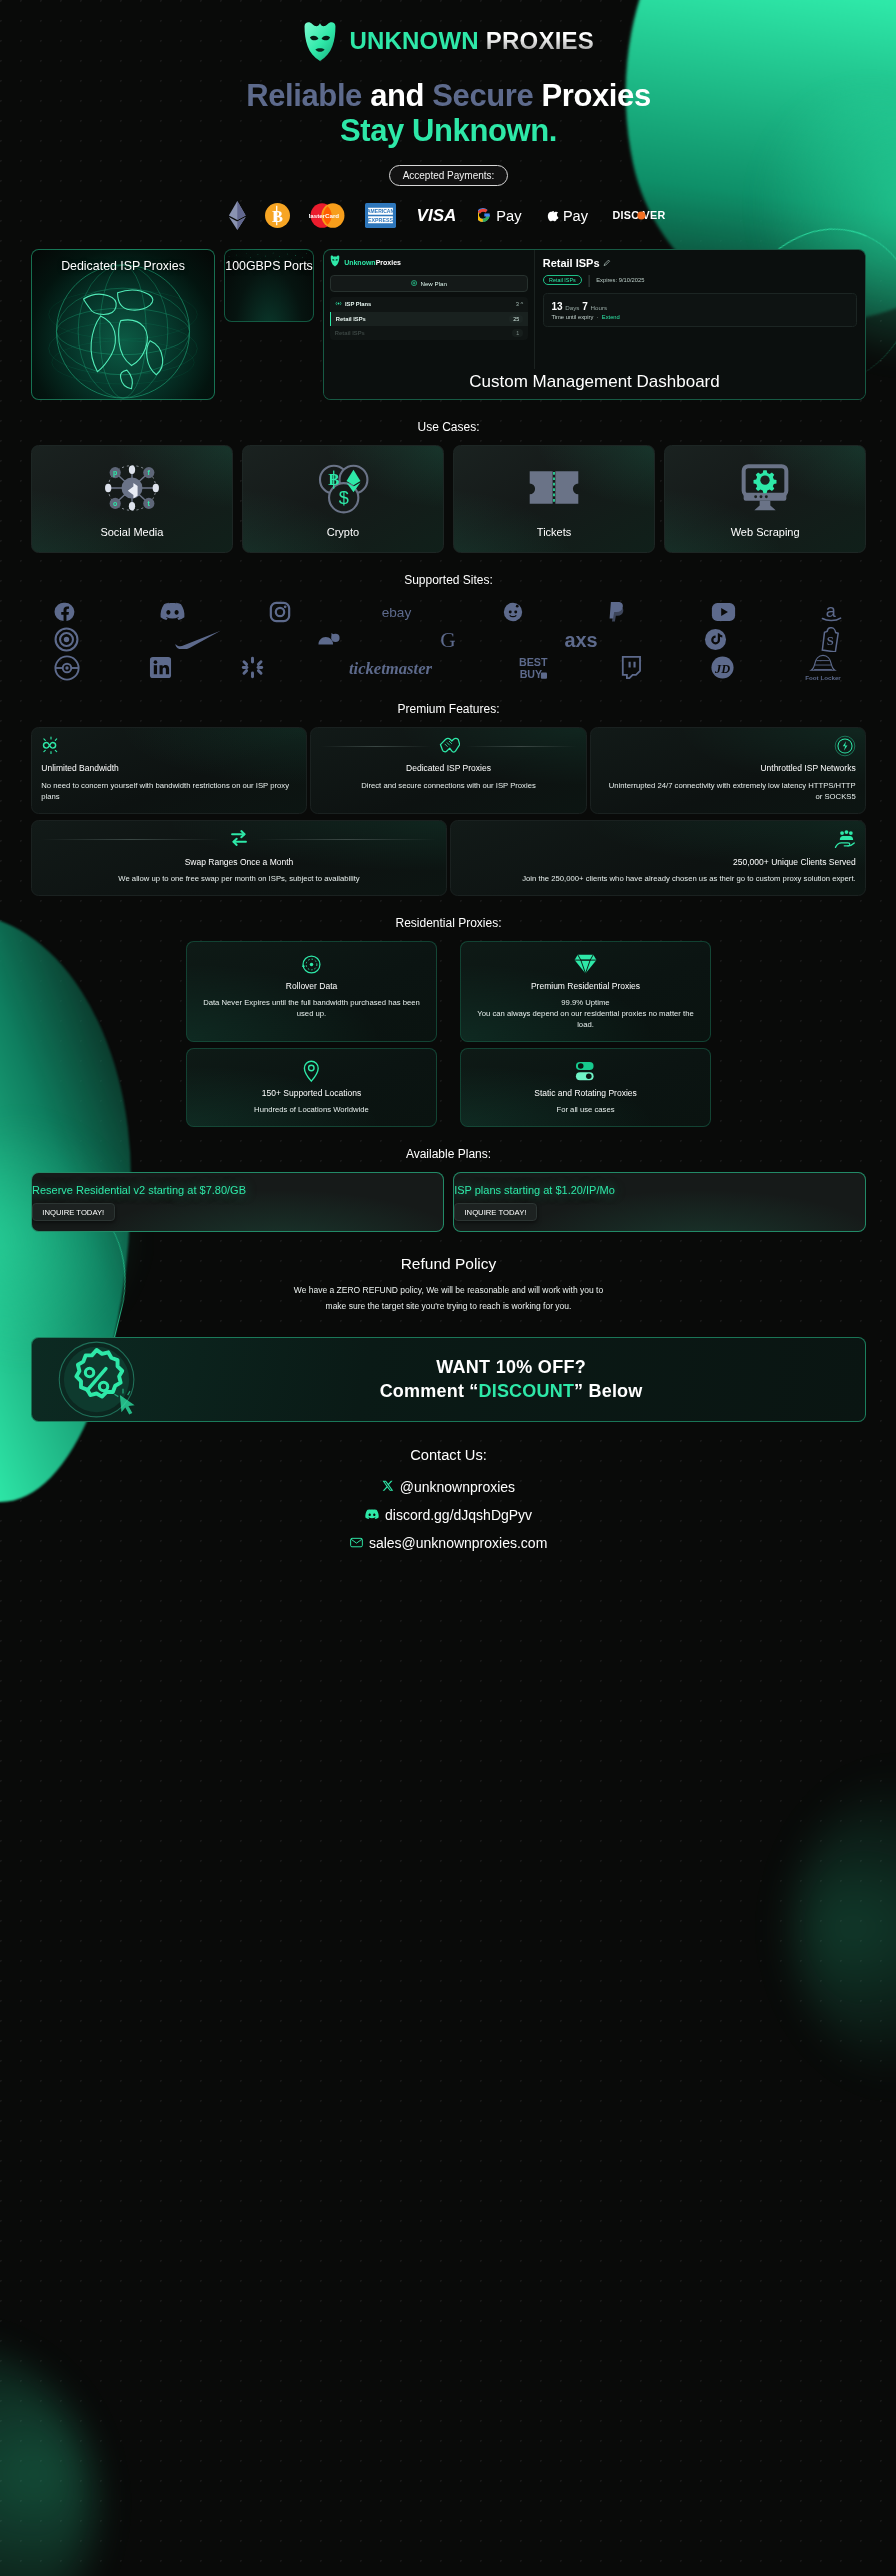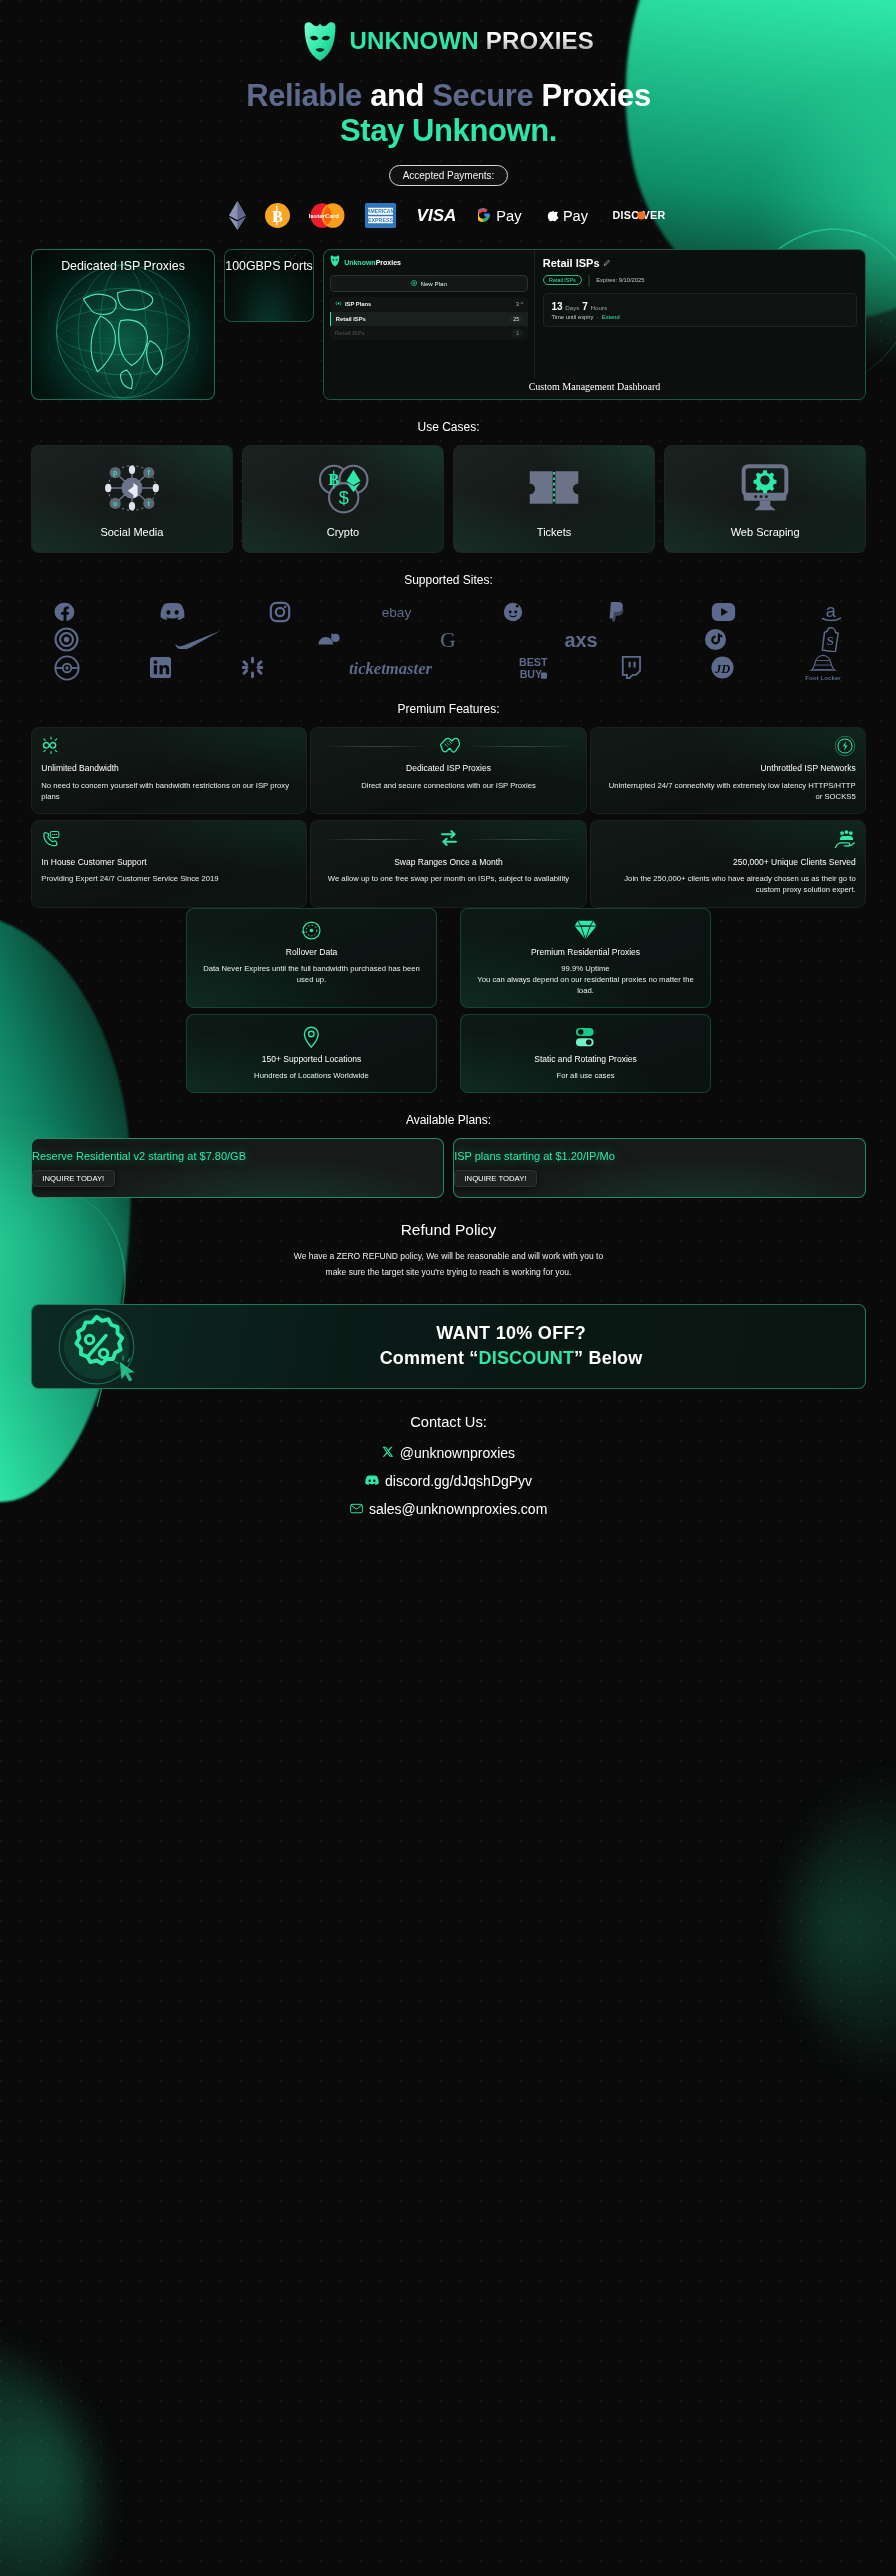--- a/index.html
+++ b/index.html
@@ -173,23 +173,23 @@
   .dash-meta .exp{font-size:5.8px;color:#b9cbc5;}
   .dash-box{
     margin-top:6.2px;border:0.8px solid #1c2523;border-radius:4.6px;background:#0e1312;
     padding:6.2px 7.7px;
   }
   .dash-big{font-size:10px;font-weight:700;}
   .dash-big span.u{font-size:6.2px;font-weight:400;color:#97a8a3;}
   .dash-sub{margin-top:2.3px;font-size:5.8px;color:#c4d4cf;}
   .dash-sub .ext{color:var(--green);}
   .dash-cap{
-    text-align:center;font-size:10px;padding:3.1px 0 6.2px;color:#fff;
+    text-align:center;font-size:17px;padding:3.1px 0 6.2px;color:#fff;
     background:linear-gradient(180deg,rgba(11,15,14,0) 0%, #0b0f0e 40%);
-    position:relative;z-index:4;font-family:Liberation Serif, serif;
+    position:relative;z-index:4;
   }
 
   
   .sec-head{text-align:center;font-size:12px;color:#fff;margin:20px 0 11px;}
 
   
   .uc-row{display:flex;gap:9.3px;padding:0 31px;}
   .uc{
     flex:1;height:108px;border-radius:7.7px;
     background:linear-gradient(150deg,#1a2220 0%,#151a19 45%,#10201a 100%);
@@ -829,34 +829,20 @@
               <circle cx="14" cy="14" r="9" fill="none" stroke="#2EE8A8" stroke-width="1.3"></circle>
               <path d="M15.4 8l-4.2 6.4h3l-1.6 5.6 4.6-6.6h-3.1z" fill="#2EE8A8"></path>
             </svg>
           </div>
           <div class="pf-t">Unthrottled ISP Networks</div>
           <div class="pf-d">Uninterrupted 24/7 connectivity with extremely low latency HTTPS/HTTP or SOCKS5</div>
         </div>
       </div>
 
       <div class="pf-row">
-        <div class="pf">
-          <div class="pf-ic">
-            <svg width="20" height="20" viewBox="0 0 28 28">
-              <path d="M4 6c0-1.5 1.3-2.6 2.7-2.2l2.6.8c1 .3 1.6 1.4 1.3 2.4l-.7 2.3c-.2.7 0 1.5.6 2l4.2 4.2c.5.5 1.3.8 2 .6l2.3-.7c1-.3 2.1.3 2.4 1.3l.8 2.6c.4 1.4-.7 2.7-2.2 2.7C10.3 22 4 15.7 4 6z" fill="none" stroke="#2EE8A8" stroke-width="1.7"></path>
-              <rect x="13" y="2" width="12" height="8.5" rx="2.4" fill="none" stroke="#2EE8A8" stroke-width="1.5"></rect>
-              <path d="M17 10.5l-1 3 3.4-3" fill="#2EE8A8"></path>
-              <circle cx="16.6" cy="6.2" r=".9" fill="#2EE8A8"></circle>
-                <circle cx="19" cy="6.2" r=".9" fill="#2EE8A8"></circle>
-                <circle cx="21.4" cy="6.2" r=".9" fill="#2EE8A8"></circle>
-            </svg>
-          </div>
-          <div class="pf-t">In House Customer Support</div>
-          <div class="pf-d">Providing Expert 24/7 Customer Service Since 2019</div>
-        </div>
         <div class="pf c">
           <div class="pf-ic ctr">
             <span class="ln"></span>
             <span>
               <svg width="22" height="20" viewBox="0 0 28 26">
                 <g stroke="#2EE8A8" stroke-width="2.6" fill="none" stroke-linecap="round" stroke-linejoin="round">
                   <path d="M5 8h16"></path>
                     <path d="M17 4l4.2 4-4.2 4"></path>
                   <path d="M23 18H7"></path>
                     <path d="M11 14l-4.2 4L11 22"></path>
@@ -880,20 +866,21 @@
               <path d="M2 24c2-4 5-6 8-6h9c1.6 0 2.6 1 2.6 2.2S20.6 22 19 22h-5" fill="none" stroke="#2EE8A8" stroke-width="1.8" stroke-linecap="round"></path>
               <path d="M19 22c3.4 0 6-1.4 8.6-4" fill="none" stroke="#2EE8A8" stroke-width="1.8" stroke-linecap="round"></path>
             </svg>
           </div>
           <div class="pf-t">250,000+ Unique Clients Served</div>
           <div class="pf-d">Join the 250,000+ clients who have already chosen us as their go to custom proxy solution expert.</div>
         </div>
       </div>
     </div>
 
+    <div class="sec-head">Residential Proxies:</div>
     <div class="res-grid">
       <div class="res-row">
         <div class="res">
           <div class="res-ic">
             <svg width="23" height="23" viewBox="0 0 30 30">
               <circle cx="15" cy="15" r="11" fill="none" stroke="#2EE8A8" stroke-width="1.6" stroke-dasharray="0 0"></circle>
               <circle cx="15" cy="15" r="7" fill="none" stroke="#2EE8A8" stroke-width="1.2" stroke-dasharray="2 2.6"></circle>
               <circle cx="15" cy="15" r="2.3" fill="#2EE8A8"></circle>
               <path d="M4 15l-1.6 3.2L7 17.6z" fill="#2EE8A8"></path>
             </svg>

